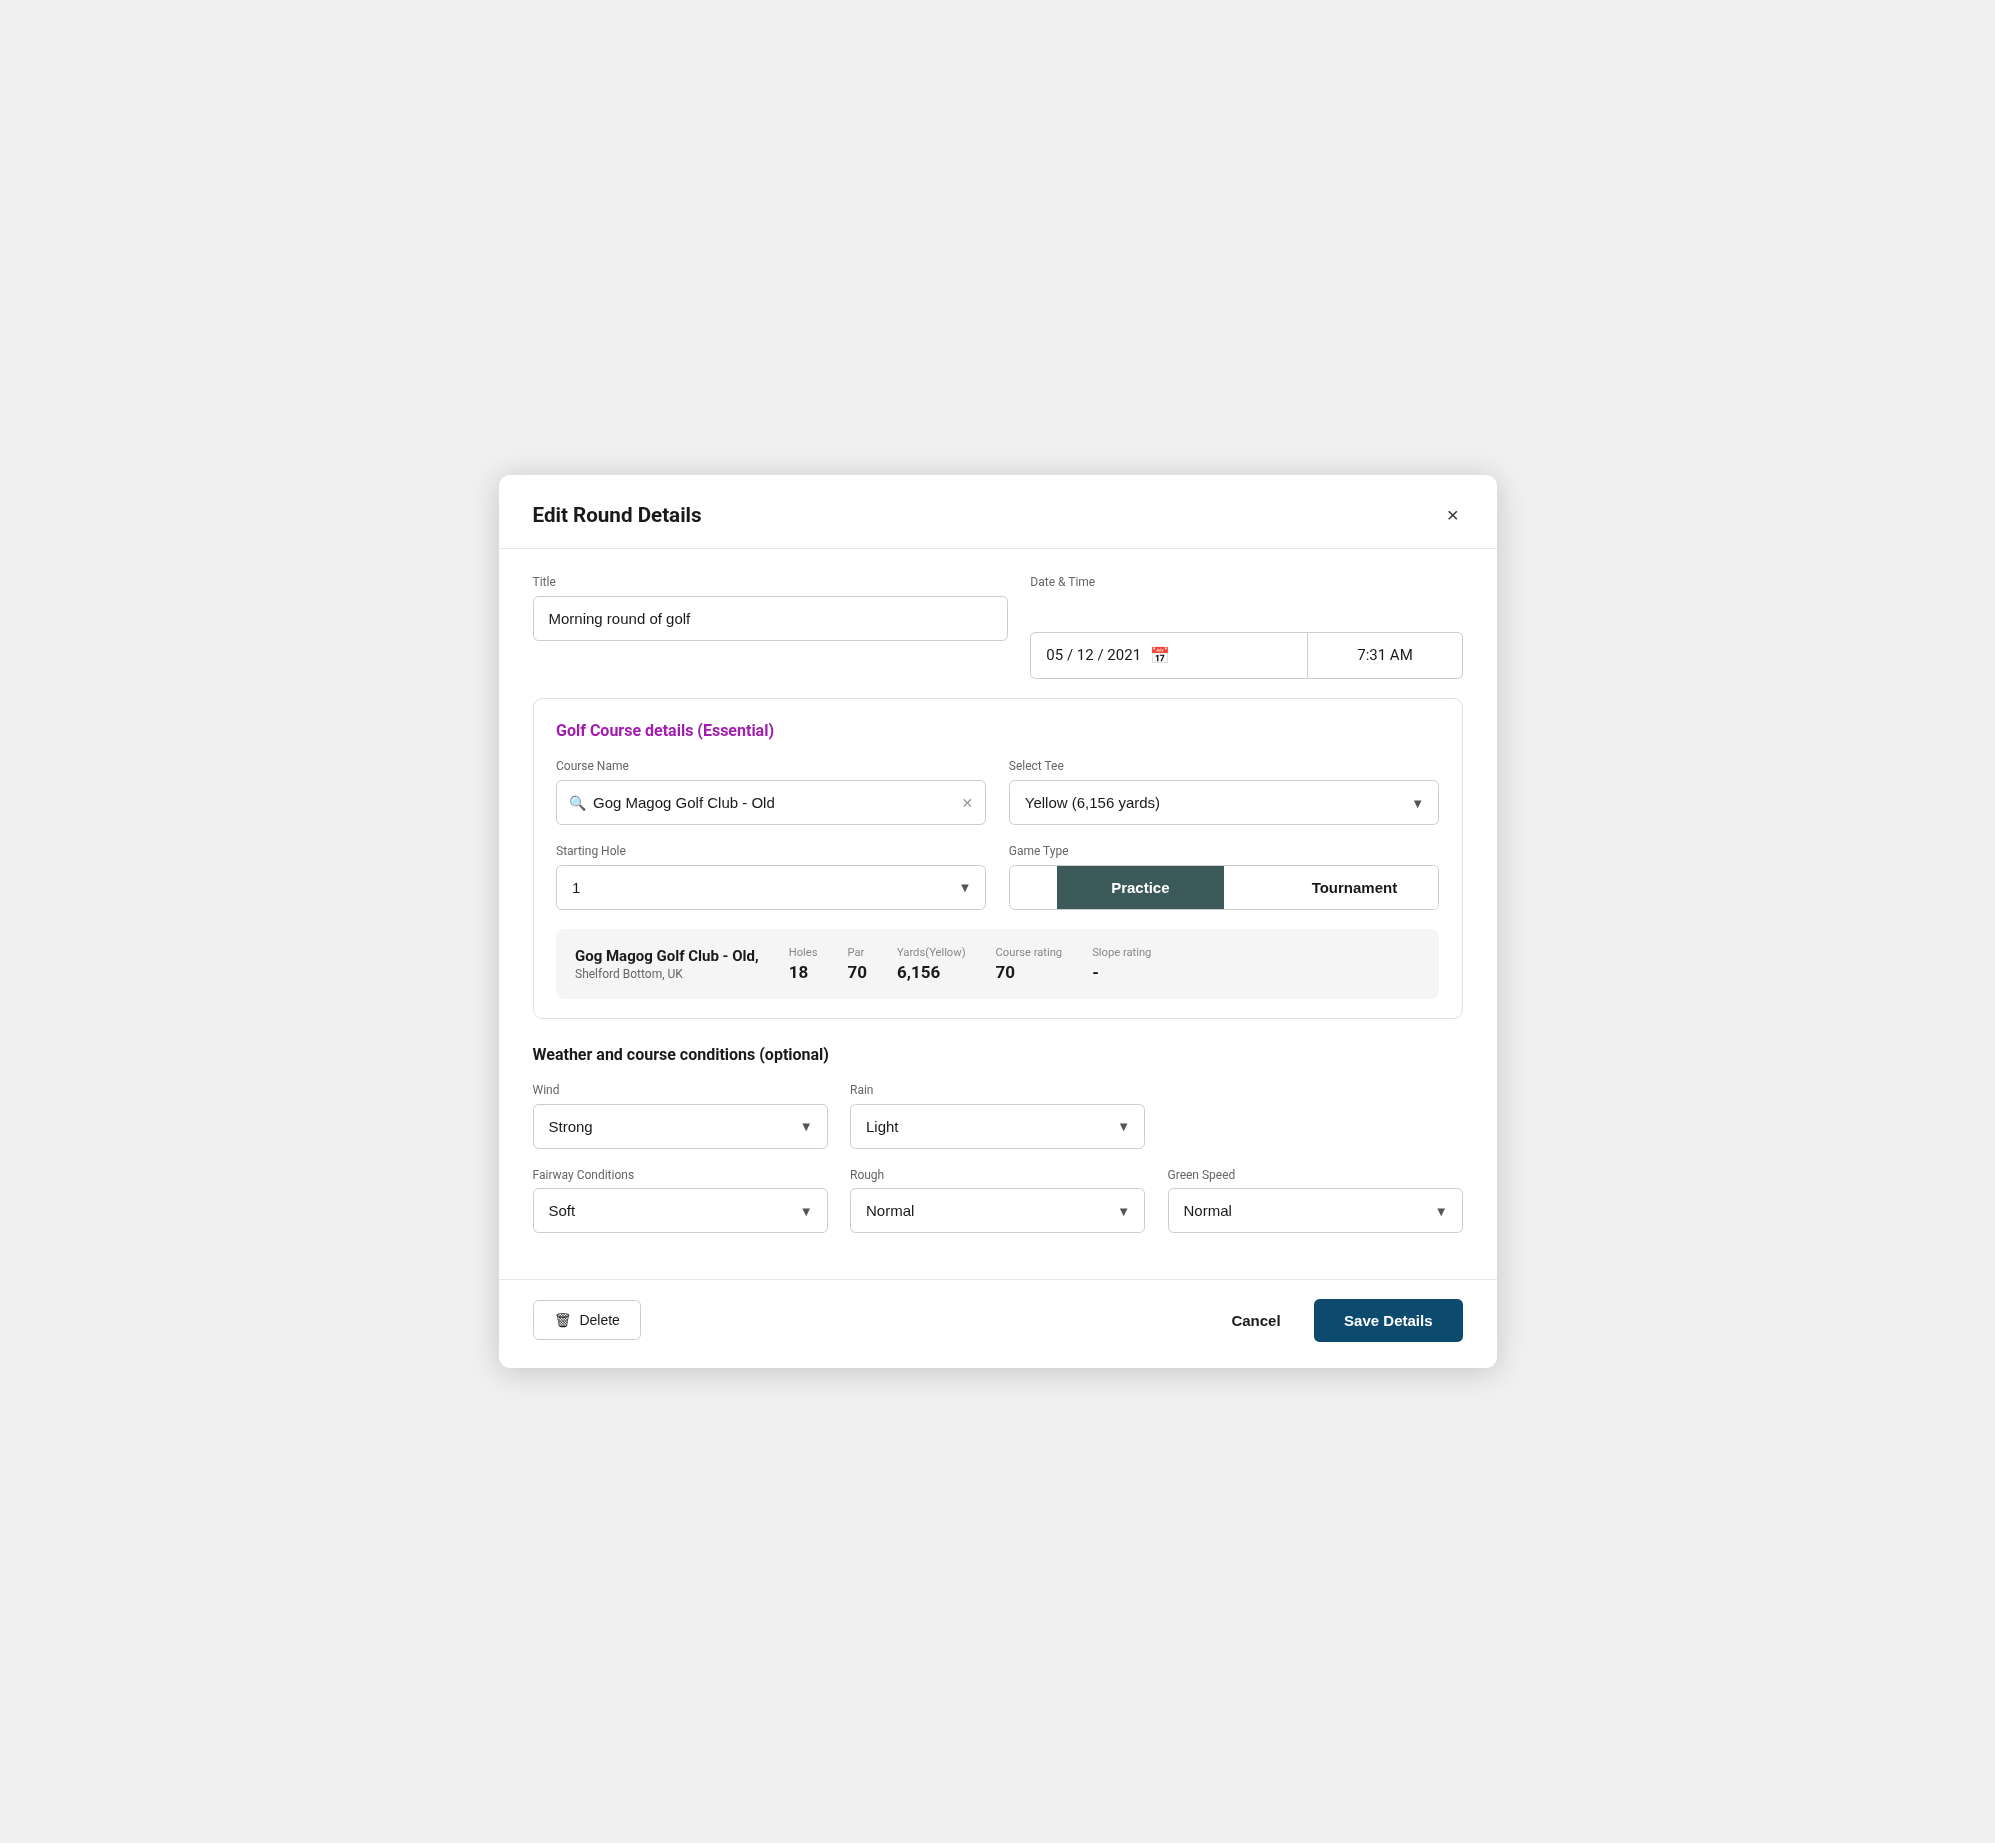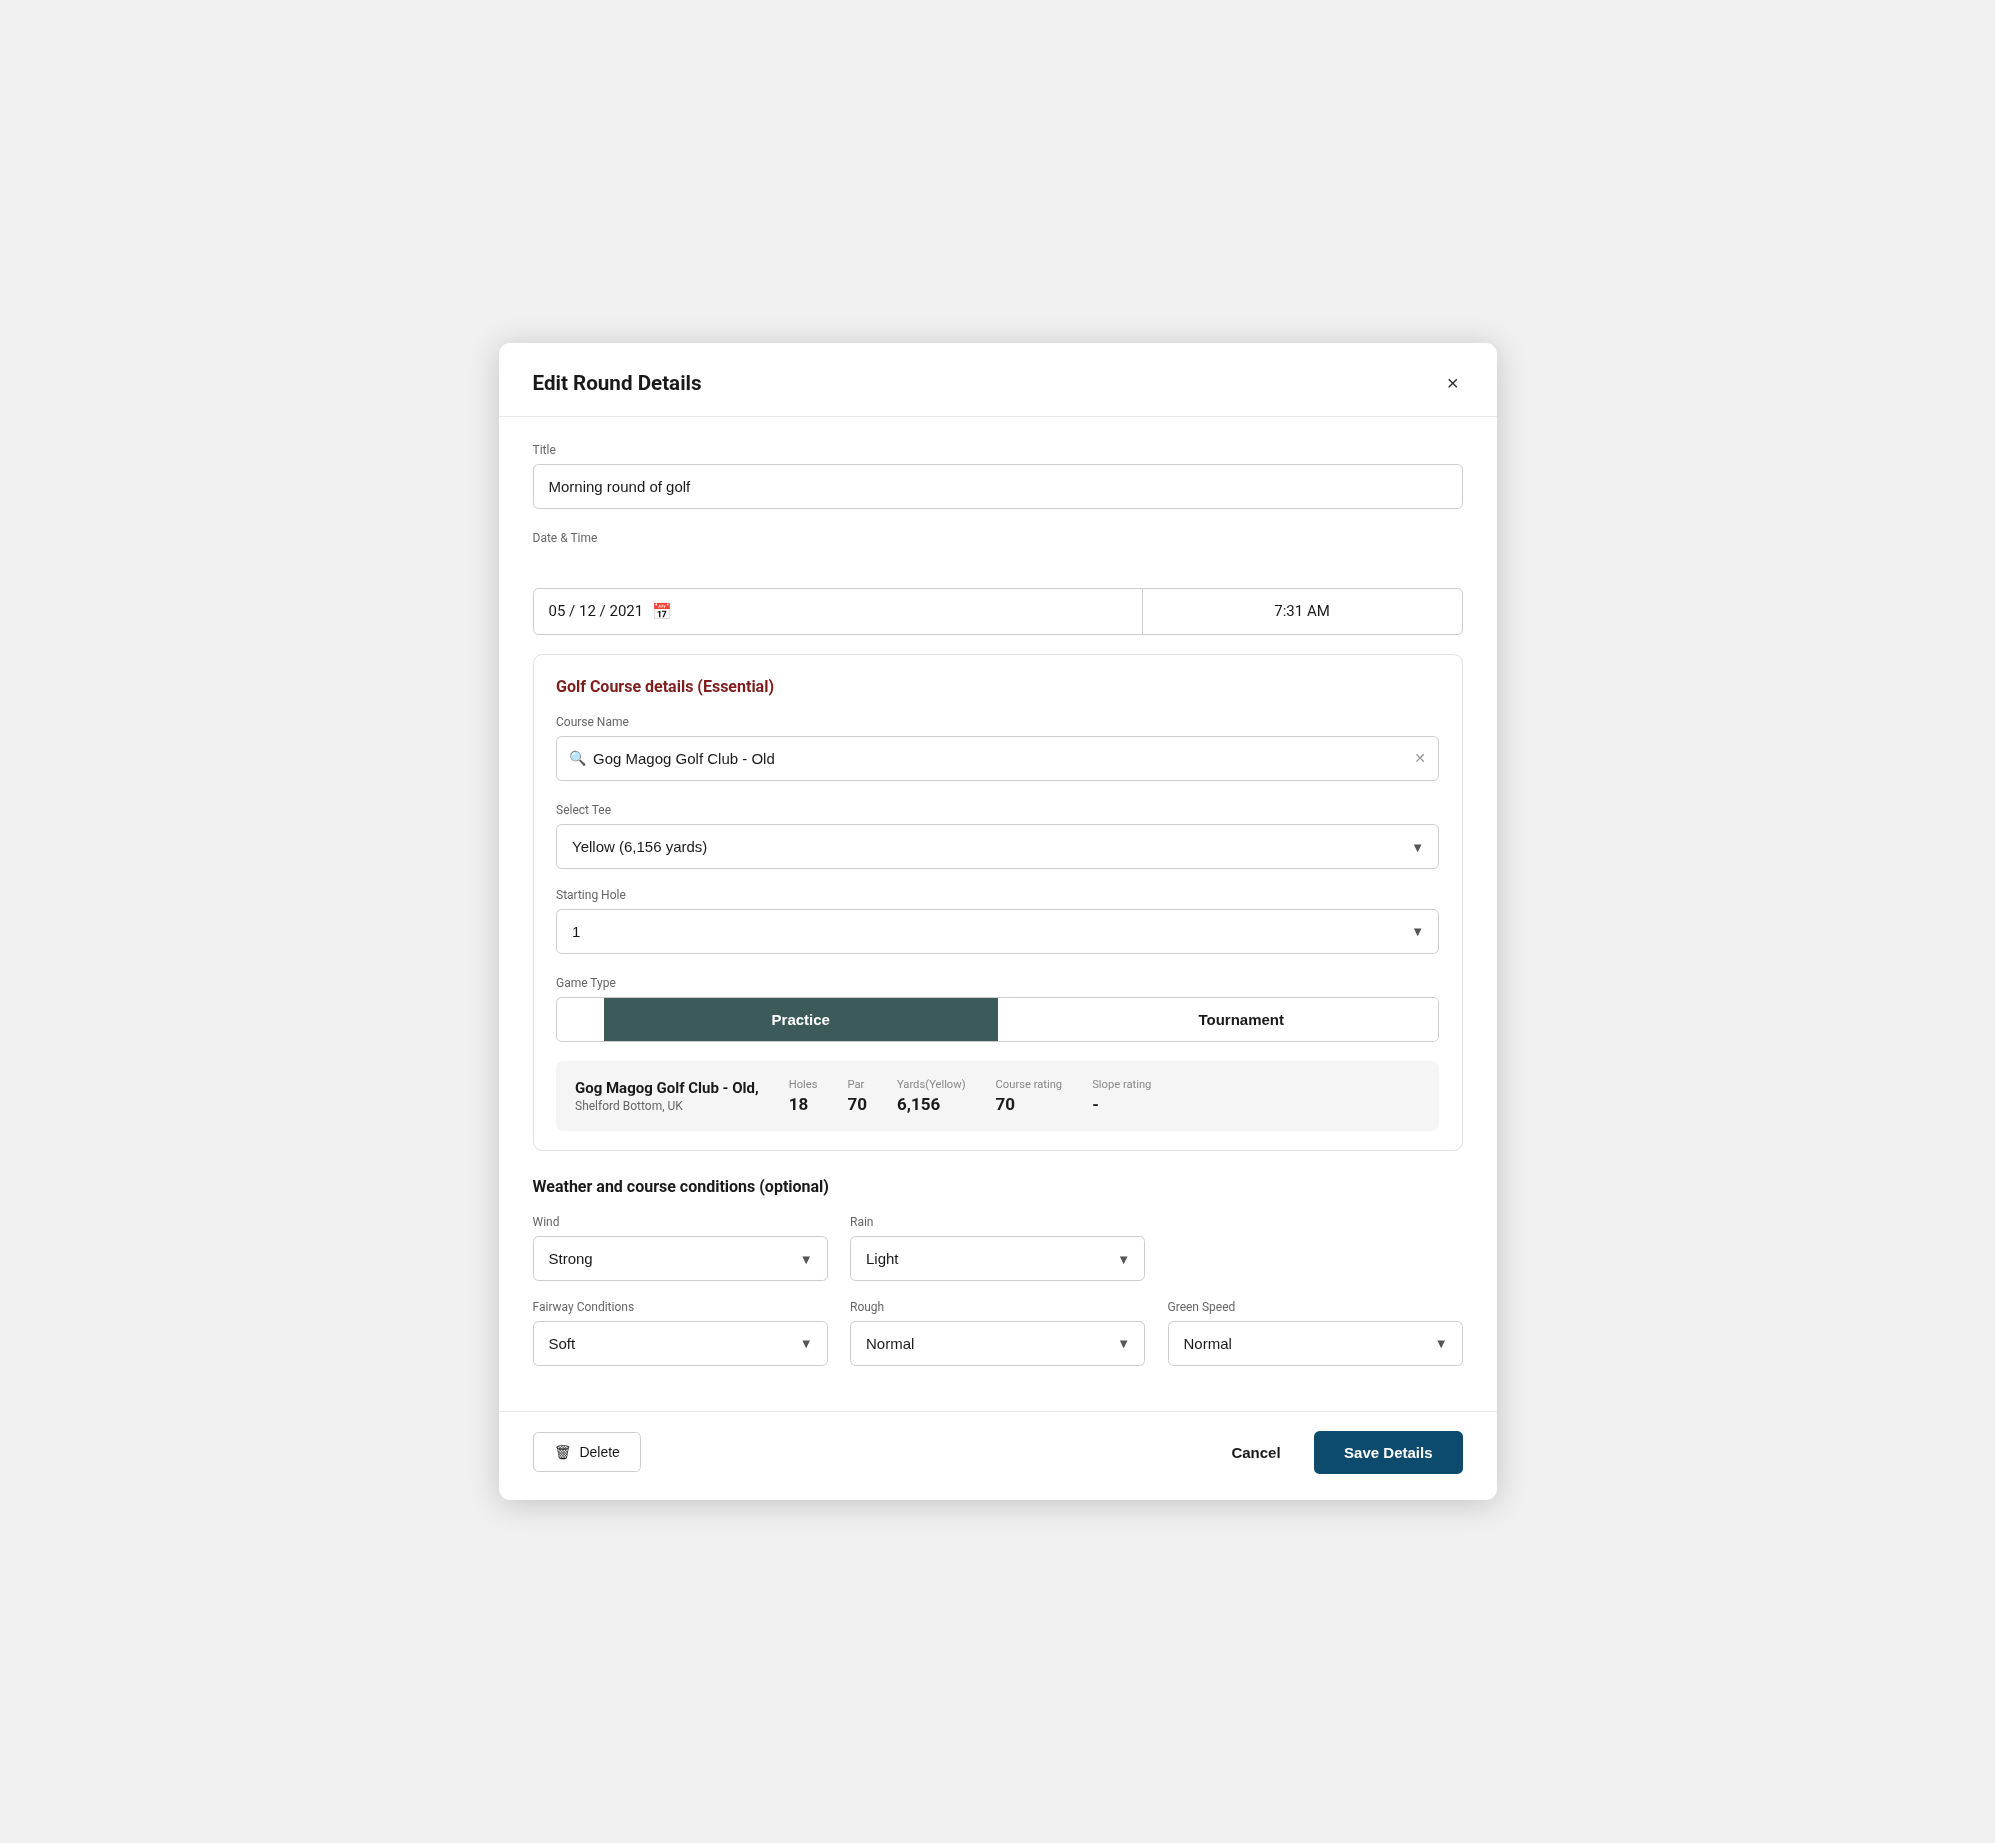--- a/index.html
+++ b/index.html
@@ -42,21 +42,20 @@
       line-height: 1;
       padding: 3.7px;
     }
     .modal-body {
       padding: 26px 34px 22.5px 34px;
     }
     .row {
       display: flex;
       gap: 22.5px;
       margin-bottom: 19px;
-      flex-direction: column;
     }
     .field-group {
       display: flex;
       flex-direction: column;
       gap: 6.6px;
       flex: 1;
     }
     .field-label {
       font-size: 12px;
       color: #666;
@@ -106,21 +105,21 @@
     }
     .section-card {
       border: 0.9px solid #e0e0e0;
       border-radius: 9.4px;
       padding: 22.5px 22.5px 19px 22.5px;
       margin-bottom: 26px;
     }
     .section-title {
       font-size: 16px;
       font-weight: 700;
-      color: #7f1d1d;
+      color: #a21caf;
       margin-bottom: 19px;
     }
     .search-input-wrapper {
       position: relative;
       display: flex;
       align-items: center;
     }
     .search-icon {
       position: absolute;
       left: 13px;

